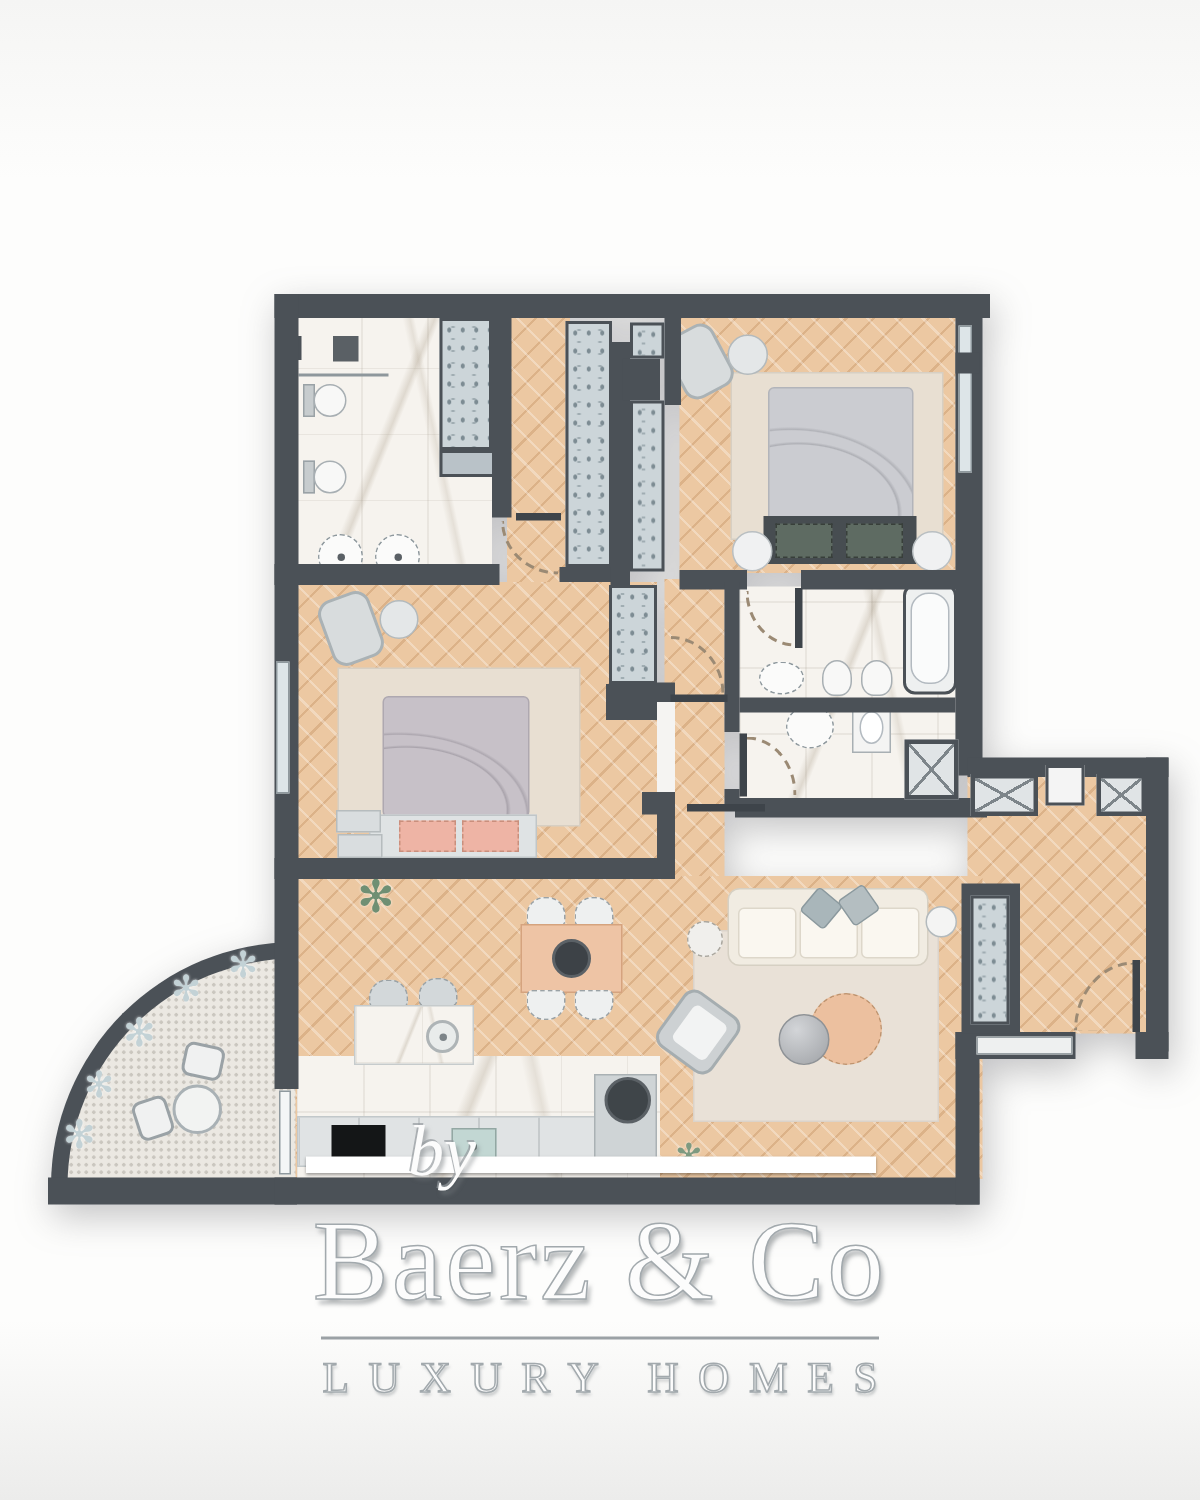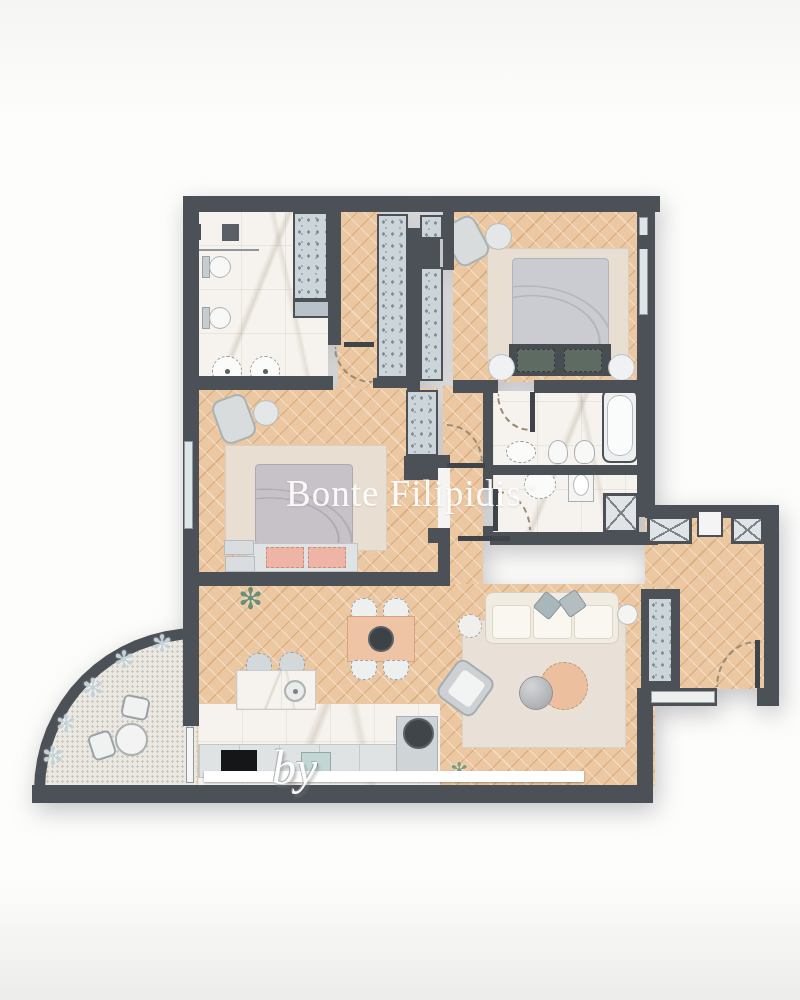--- a/index.html
+++ b/index.html
@@ -217,19 +217,21 @@
   <div class="furn circ" style="left:284px;top:680px;width:22px;height:22px;background:#e9eceb;border:2px solid #aeb4b6;z-index:22;"></div>
   <div class="furn circ" style="left:293px;top:689px;width:5px;height:5px;background:#7c8488;z-index:23;"></div>
   <div class="furn" style="left:198px;top:744px;width:240px;height:34px;background:#e0e3e4;border:1px solid #c2c8ca;
        background-image:repeating-linear-gradient(90deg, rgba(120,128,132,.25) 0 1px, transparent 1px 40px);"></div>
   <div class="furn" style="left:221px;top:750px;width:36px;height:24px;background:#141617;"></div>
   <div class="furn" style="left:301px;top:752px;width:30px;height:24px;background:#c2d7d3;border:1px solid #93a7a3;"></div>
   <div class="furn circ" style="left:313px;top:762px;width:5px;height:5px;background:#5b6a66;"></div>
   <div class="furn" style="left:396px;top:716px;width:42px;height:62px;background:#cfd4d6;border:1px solid #aab1b4;"></div>
   <div class="furn circ" style="left:403px;top:718px;width:31px;height:31px;background:#3f4549;border:2px solid #5b6166;"></div>
 
-  <div class="watermark" style="left:286px;top:472px;">
-    <span>Bonte Filipidis</span><sup>™</sup>
-  </div>
   <div class="byline" style="left:272px;top:712px;margin-top:28px;">by</div>
  </div>
 
+ <div class="brandwrap">
+   <div class="brand">Baerz &amp; Co</div>
+   <div class="divider"></div>
+   <div class="tagline">LUXURY HOMES</div>
+ </div>
 </div>
 
 </body></html>

